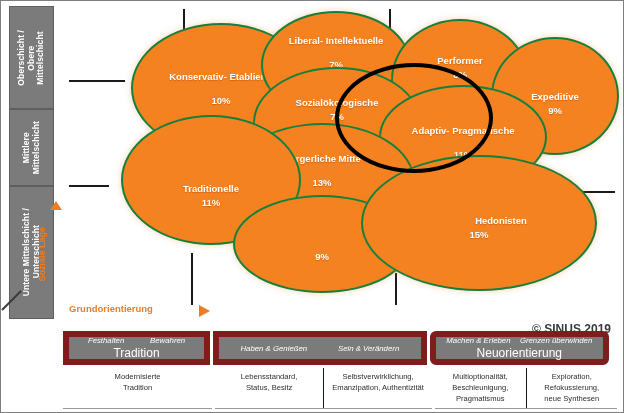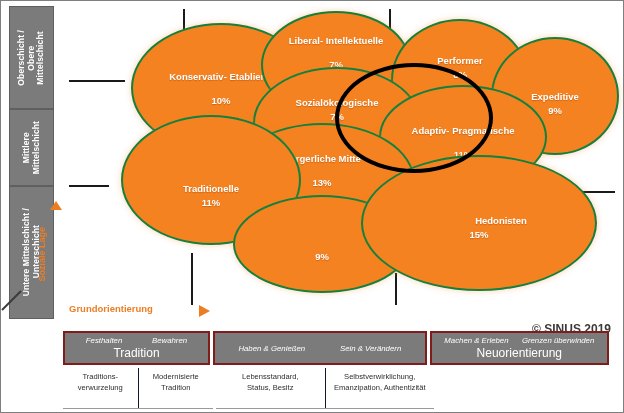--- a/index.html
+++ b/index.html
@@ -43,23 +43,23 @@
 
   .watermark{position:absolute;left:0;top:0;width:560px;height:310px;pointer-events:none;opacity:.13;}
 
   .hilite{position:absolute;border:4px solid #000;border-radius:50%;box-sizing:border-box;}
 
   .copyright{position:absolute;right:10px;top:285px;font-size:12px;font-weight:bold;color:#3b3b3b;margin-top:32px;}
 
   
   .table{position:absolute;left:62px;top:330px;width:554px;height:78px;}
   .hdrrow{position:absolute;left:0;top:0;width:100%;height:34px;display:flex;}
-  .hdr{background:#7b7b7b;border:2px solid #7f1d1d;box-sizing:border-box;position:relative;
+  .hdr{background:#7b7b7b;border:6px solid #7f1d1d;box-sizing:border-box;position:relative;
        display:flex;flex-direction:column;justify-content:center;margin-right:3px;}
-  .hdr:last-child{margin-right:8px;}
+  .hdr:last-child{margin-right:8px;border-radius:6px;}
   .hdr .sub{display:flex;justify-content:space-around;color:#fff;font-size:7.8px;font-style:italic;
             padding:0 6px;box-sizing:border-box;}
   .hdr .main{text-align:center;color:#fff;font-size:12px;margin-top:1px;}
   .bodyrow{position:absolute;left:0;top:37px;width:100%;height:41px;display:flex;}
   .bcell{box-sizing:border-box;display:flex;justify-content:space-around;margin-right:3px;
          border-bottom:1px solid #9a9a9a;}
   .bcell:last-child{margin-right:0;}
   .bseg{flex:1;text-align:center;color:#2d2d2d;font-size:7.6px;line-height:1.45;padding:3px 2px 0;white-space:pre-line;}
   .bseg + .bseg{border-left:1px solid #0f172a;}
   .col-a{width:150px;}
@@ -189,27 +189,33 @@
       <div class="hdr col-c">
         <div class="sub">
           <span>Machen &amp; Erleben</span>
           <span>Grenzen überwinden</span>
         </div>
         <div class="main">Neuorientierung</div>
       </div>
     </div>
     <div class="bodyrow">
       <div class="bcell col-a">
-        <div class="bseg">Traditions-
-verwurzelung</div>
         <div class="bseg">Modernisierte
 Tradition</div>
       </div>
       <div class="bcell col-b">
         <div class="bseg">Lebensstandard,
 Status, Besitz</div>
         <div class="bseg">Selbstverwirklichung,
 Emanzipation, Authentizität</div>
       </div>
+      <div class="bcell col-c">
+        <div class="bseg">Multioptionalität,
+Beschleunigung,
+Pragmatismus</div>
+        <div class="bseg">Exploration,
+Refokussierung,
+neue Synthesen</div>
+      </div>
     </div>
   </div>
 
 </div>
 
 </body></html>

